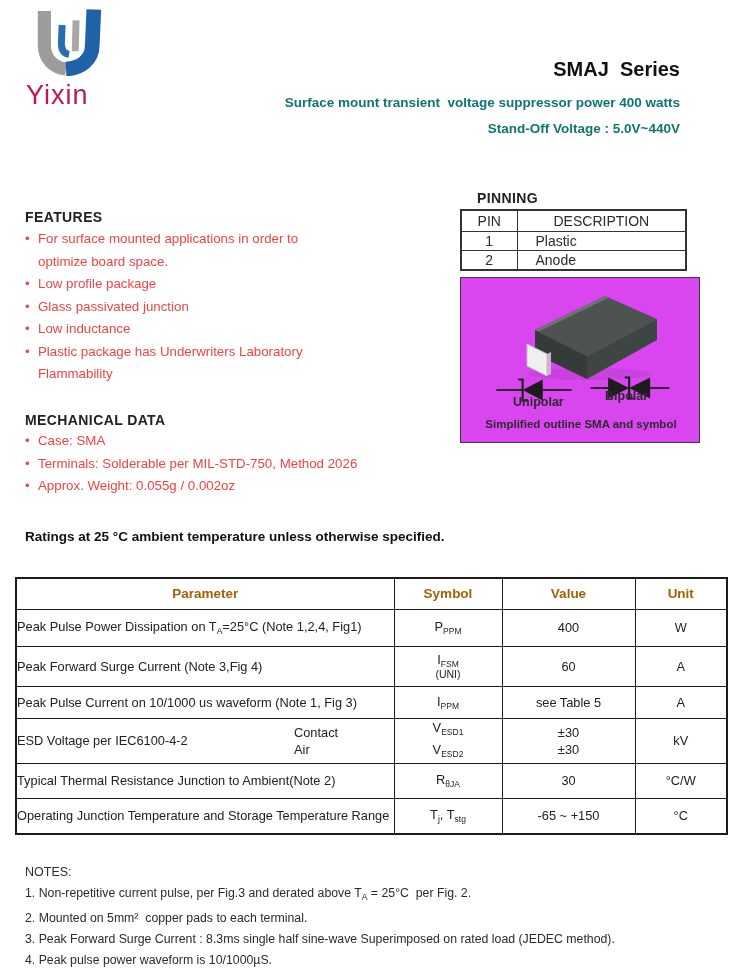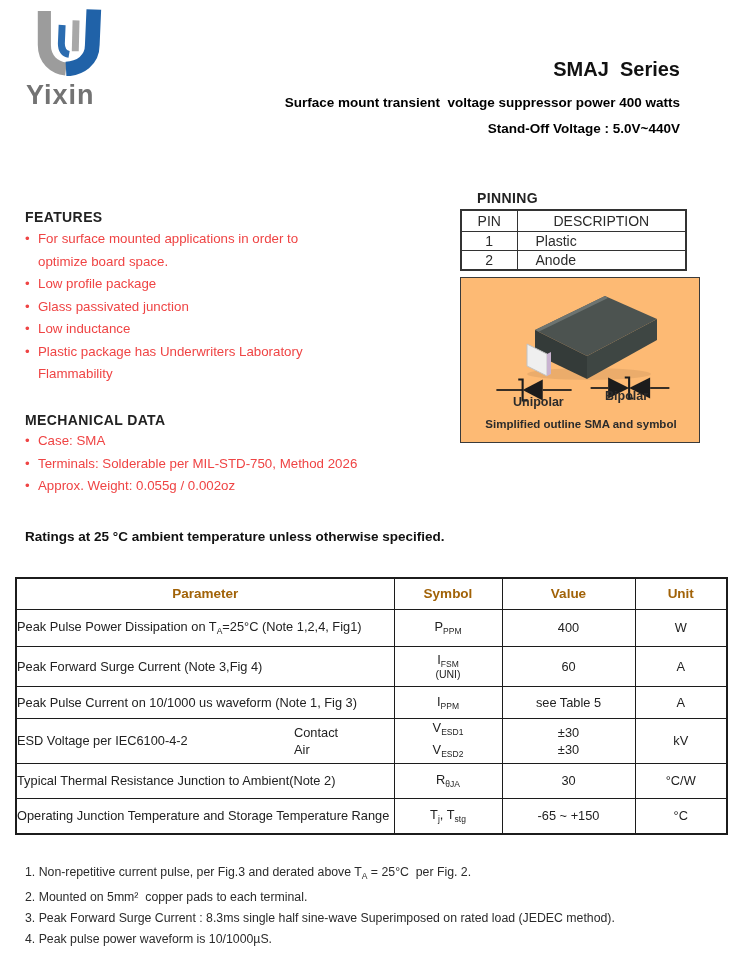--- a/index.html
+++ b/index.html
@@ -7,39 +7,39 @@
   body {
     width: 732px; height: 972px; position: relative;
     background: #ffffff; color: #1f1f1f;
     font-family: "Liberation Sans", sans-serif;
     overflow: hidden;
   }
   .abs { position: absolute; }
   .pre { white-space: pre; }
 
   
-  .brand-text { font-size: 27px; font-weight: bold; color: #737373; letter-spacing: 1px; }
+  .brand-text { font-size: 27px; font-weight: normal; color: #be185d; letter-spacing: 1px; }
   .series-title { font-size: 20px; font-weight: bold; color: #111; }
-  .subtitle { font-size: 13.5px; font-weight: bold; color: #000000; }
+  .subtitle { font-size: 13.5px; font-weight: bold; color: #0f766e; }
 
   
   .sec-heading { font-size: 14px; font-weight: bold; letter-spacing: 0.4px; color: #222; }
   .feat-line { font-size: 13.3px; color: #ef4444; line-height: 22.5px; }
   .feat-line .bullet { display: inline-block; width: 13px; }
 
   
   .pin-table { border-collapse: collapse; table-layout: fixed; width: 227px; border: 2px solid #333; }
   .pin-table td { border: 1px solid #333; font-size: 14px; color: #2b2b2b; }
   .pin-table .c-pin { width: 56px; text-align: center; }
   .pin-table .c-desc { padding-left: 18px; }
   .pin-table tr { height: 19px; }
   .pin-table tr.hdr { height: 21px; }
 
   
-  .outline-box { width: 240px; height: 166px; border: 1px solid #3a3a3a; background: #fdba74; }
+  .outline-box { width: 240px; height: 166px; border: 1px solid #3a3a3a; background: #d946ef; }
   .sym-label { font-size: 12.5px; font-weight: bold; color: #2b2b2b; }
   .outline-caption { font-size: 11.5px; font-weight: 600; color: #2b2b2b; width: 240px; text-align: center; }
 
   
   .ratings-heading { font-size: 13.5px; font-weight: bold; color: #111; line-height: 22px; }
 
   
   .ratings-table { border-collapse: collapse; table-layout: fixed; width: 711px; border: 2px solid #1c1c1c; }
   .ratings-table th, .ratings-table td { border: 1px solid #1c1c1c; padding: 0; }
   .ratings-table th { font-size: 13.5px; font-weight: bold; text-align: center; color: #a16207; }
@@ -210,17 +210,18 @@
   <tr style="height:36px;">
     <td class="td-param">Operating Junction Temperature and Storage Temperature Range</td>
     <td class="td-center"><span>T</span><sub>j</sub><span class="pre">, T</span><sub>stg</sub></td>
     <td class="td-center">-65 ~ +150</td>
     <td class="td-center">°C</td>
   </tr>
 </tbody>
   </table>
 
 <div class="abs" style="left:25px; top:862px; width:660px;">
+  <div class="note-line notes-heading">NOTES:</div>
   <div class="note-line"><span class="pre">1. Non-repetitive current pulse, per Fig.3 and derated above T</span><sub>A</sub><span class="pre"> = 25°C  per Fig. 2.</span></div>
   <div class="note-line pre">2. Mounted on 5mm²  copper pads to each terminal.</div>
   <div class="note-line pre">3. Peak Forward Surge Current : 8.3ms single half sine-wave Superimposed on rated load (JEDEC method).</div>
   <div class="note-line pre">4. Peak pulse power waveform is 10/1000µS.</div>
 </div>
 
 </body></html>

